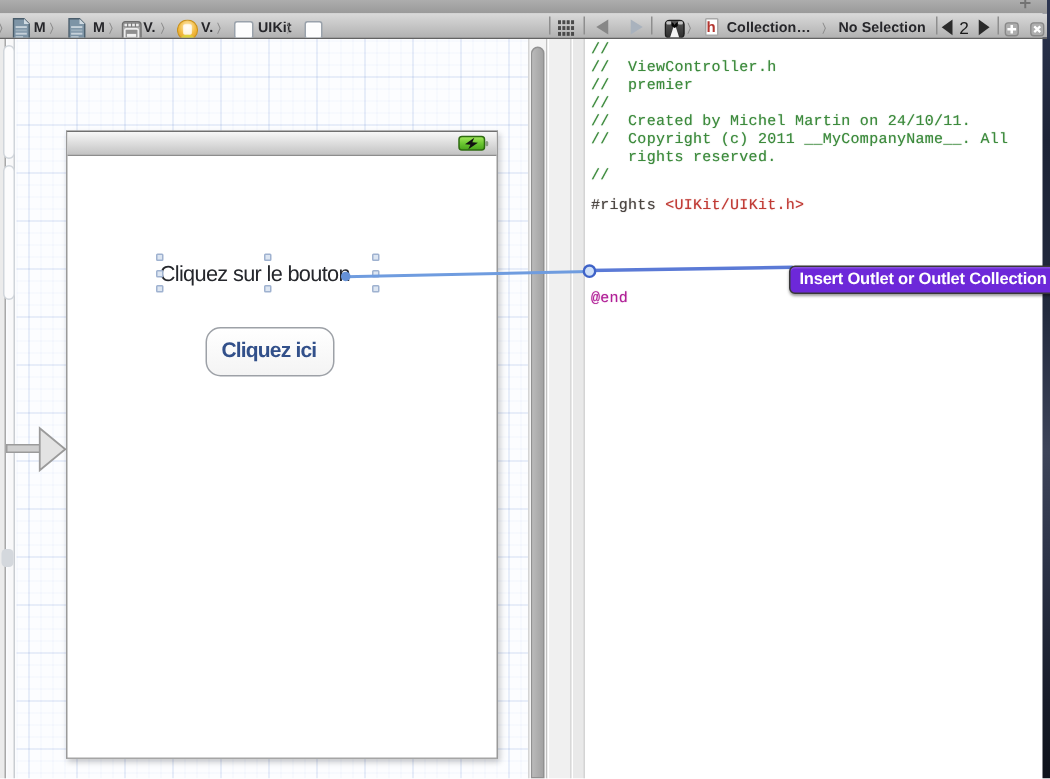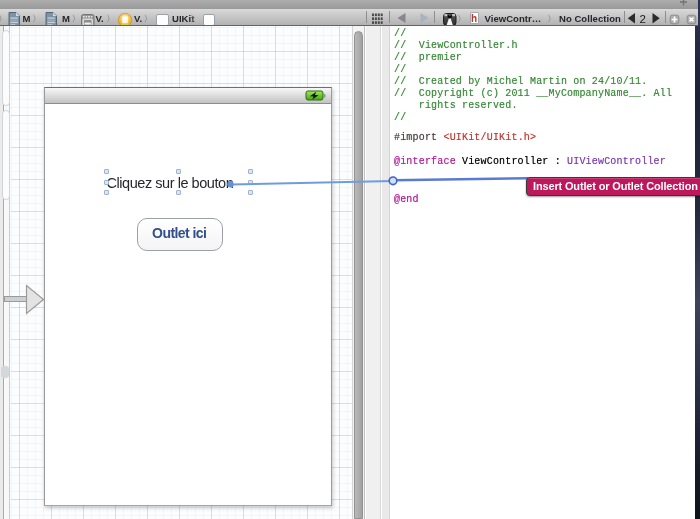--- a/index.html
+++ b/index.html
@@ -84,21 +84,21 @@
   .pink { color:#b01e96; }
   .purp { color:#7b3fae; }
   .red { color:#c03a34; }
   .pre { color:#4a4440; }
 
   
   #desktop { left:695px; top:0; width:5px; height:519px; background:linear-gradient(#2c3550 0%,#1c2336 18%,#222a3e 40%,#3d4459 58%,#2c3348 72%,#161b28 90%,#0e121a 100%); }
   #desktop2 { left:698px; top:0; width:2px; height:26px; background:#2c3550; }
 
   
-  #tooltip { left:526px; top:177px; width:175px; height:19px; background:#be185d;
+  #tooltip { left:526px; top:177px; width:175px; height:19px; background:#6d28d9;
      border-radius:4px 0 0 4px; border:1px solid #383838; box-shadow:0 1px 2px rgba(0,0,0,0.4), inset 0 1px 0 rgba(255,255,255,0.18);
      color:#fff; font-size:11px; letter-spacing:-0.15px; font-weight:bold; line-height:17.5px; padding-left:6px; white-space:nowrap; overflow:hidden; }
 
   svg.ol { position:absolute; left:0; top:0; pointer-events:none; }
 </style>
 </head>
 <body>
 <div id="stage">
 
   <div id="canvas" class="abs">
@@ -126,21 +126,21 @@
       <polygon points="11.2,1.8 5,6.2 8.6,6.5 7.2,9.5 13.6,5.2 9.9,4.9 11.2,1.8" fill="#111"></polygon>
       <defs>
         <linearGradient id="batg" x1="0" y1="0" x2="0" y2="1">
           <stop offset="0" stop-color="#a6e85e"></stop>
             <stop offset="0.5" stop-color="#6cc832"></stop>
             <stop offset="1" stop-color="#47a31a"></stop>
         </linearGradient>
       </defs>
     </svg>
     <div id="ulabel">Cliquez sur le bouton</div>
-    <div id="ubtn">Outlet ici</div>
+    <div id="ubtn">Cliquez ici</div>
   </div>
 
   <div class="hndl abs" style="left:104px;top:169px"></div>
   <div class="hndl abs" style="left:176px;top:169px"></div>
   <div class="hndl abs" style="left:248px;top:169px"></div>
   <div class="hndl abs" style="left:104px;top:180px"></div>
   <div class="hndl abs" style="left:248px;top:180px"></div>
   <div class="hndl abs" style="left:104px;top:190px"></div>
   <div class="hndl abs" style="left:176px;top:190px"></div>
   <div class="hndl abs" style="left:248px;top:190px"></div>
@@ -153,22 +153,21 @@
     <div id="gutter"></div>
     <div id="ribbon"></div>
     <div class="code grn" style="left:29px;top:2px">//
 //  ViewController.h
 //  premier
 //
 //  Created by Michel Martin on 24/10/11.
 //  Copyright (c) 2011 __MyCompanyName__. All
     rights reserved.
 //</div>
-    <div class="code" style="left:29px;top:105.5px"><span class="pre">#import</span> <span class="red">&lt;UIKit/UIKit.h&gt;</span></div>
-    <div class="code" style="left:29px;top:130px"><span class="pink">@interface</span> ViewController : <span class="purp">UIViewController</span></div>
+    <div class="code" style="left:29px;top:105.5px"><span class="pre">#rights</span> <span class="red">&lt;UIKit/UIKit.h&gt;</span></div>
     <div class="code" style="left:29px;top:168px"><span class="pink">@end</span></div>
   </div>
 
   <div id="desktop" class="abs"></div>
   <div id="desktop2" class="abs"></div>
 
   <div id="topstrip" class="abs">
     <svg class="ol" width="16" height="9" style="left:678px;top:0">
       <path d="M5.5 -1.5 L5.5 5.5 M2 2 L9 2" stroke="#737373" stroke-width="1.3" fill="none"></path>
     </svg>
@@ -257,23 +256,23 @@
           </linearGradient>
         </defs>
       <rect x="0.5" y="0.5" width="12.5" height="12" rx="3" fill="url(#tuxg)" stroke="#1c1c1c"></rect>
       <rect x="1.3" y="1.1" width="3.2" height="2.2" rx="0.8" fill="#c2c2c2"></rect>
       <rect x="9" y="1.1" width="3.2" height="2.2" rx="0.8" fill="#c2c2c2"></rect>
       <polygon points="6.75,2.6 3.7,12 9.8,12" fill="#f4f4f4"></polygon>
       <polygon points="4.7,1.5 6.75,3.3 8.8,1.5 8.8,4.3 6.75,5.7 4.7,4.3" fill="#050505"></polygon>
     </svg>
     <span class="chev" style="left:458px">〉</span>
     <div class="hfile" style="left:469.5px;top:3px"></div>
-    <span class="txt" style="left:484.5px">ViewContr…</span>
+    <span class="txt" style="left:484.5px">Collection…</span>
     <span class="chev" style="left:548px">〉</span>
-    <span class="txt" style="left:559px">No Collection</span>
+    <span class="txt" style="left:559px">No Selection</span>
     <div class="vsep" style="left:623.5px"></div>
     <div class="vsep" style="left:665px"></div>
     <svg class="gicon" width="75" height="17" style="left:627px;top:0">
       <polygon points="8,4 8,14.5 0.8,9.2" fill="#2b2b2b"></polygon>
       <text x="12.5" y="13.5" font-size="11.5" fill="#1a1a1a" font-family="Liberation Sans">2</text>
       <polygon points="25.5,4 25.5,14.5 32.7,9.2" fill="#2b2b2b"></polygon>
       <rect x="43.2" y="6.2" width="8.6" height="8.6" rx="2" fill="#aeaeae" stroke="#888888" stroke-width="0.9"></rect>
       <path d="M47.5 7.6 L47.5 13.4 M44.6 10.5 L50.4 10.5" stroke="#ffffff" stroke-width="1.7"></path>
       <rect x="60.2" y="6.2" width="8.6" height="8.6" rx="2" fill="#aeaeae" stroke="#888888" stroke-width="0.9"></rect>
       <path d="M62.5 8.6 L66.5 12.4 M66.5 8.6 L62.5 12.4" stroke="#ffffff" stroke-width="1.5"></path>

